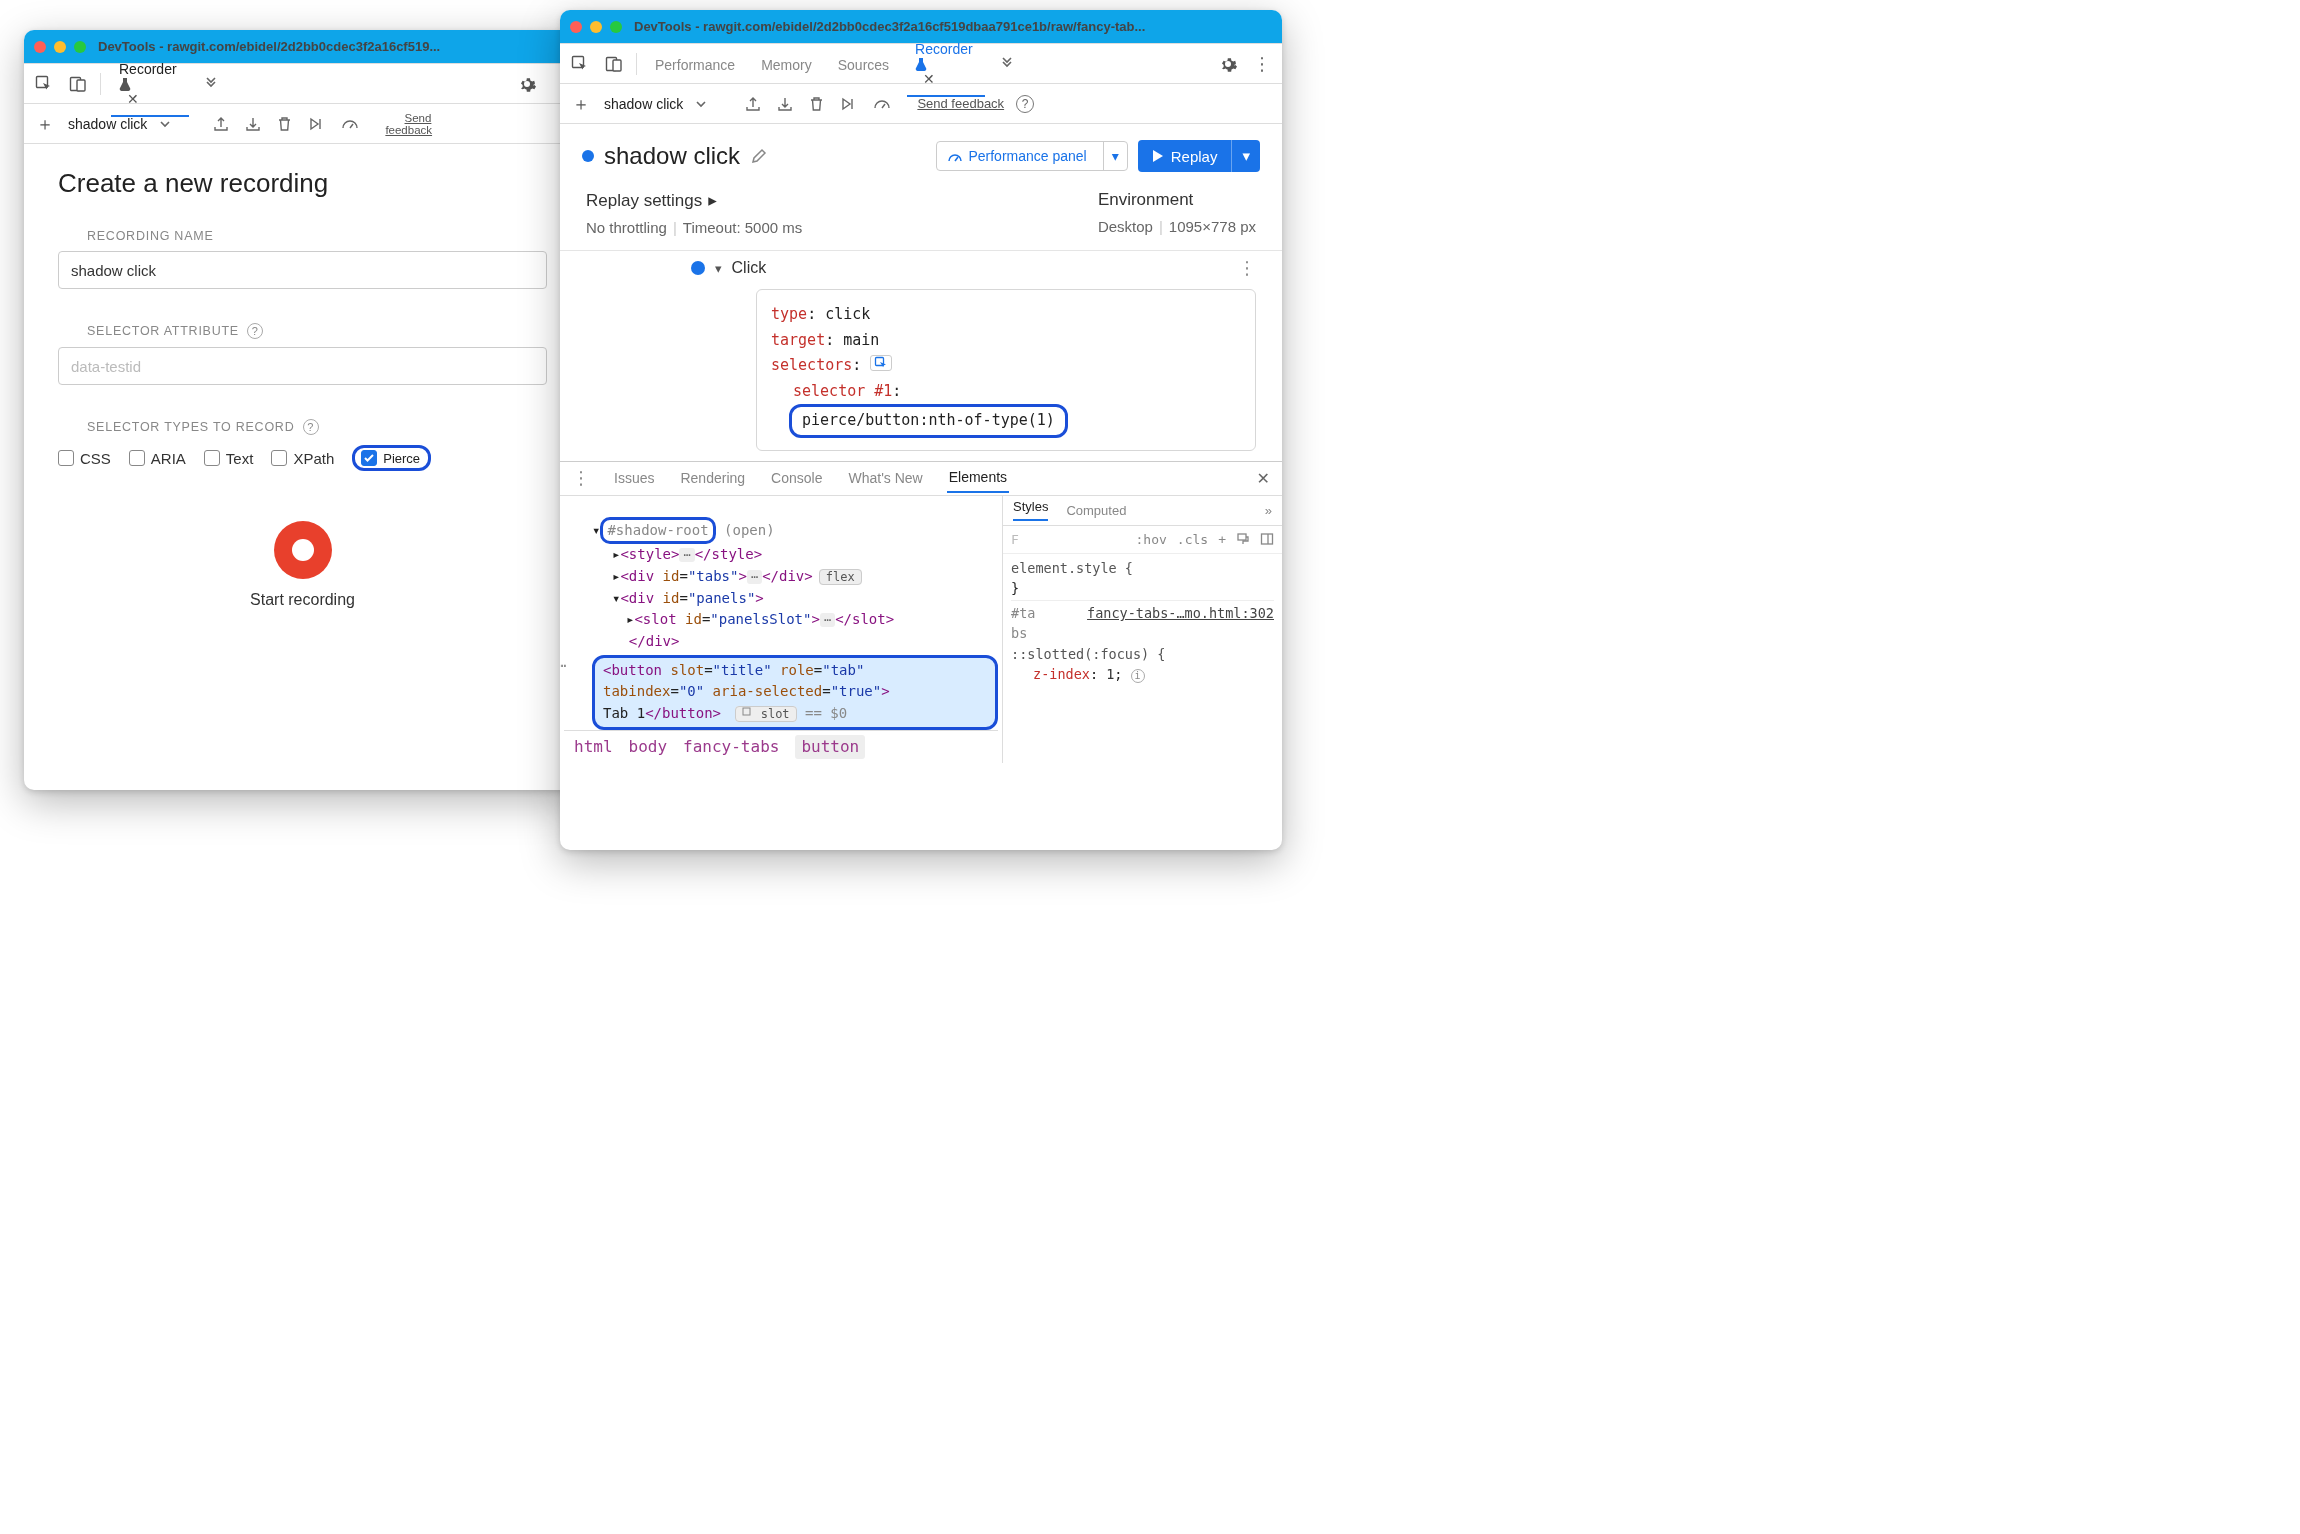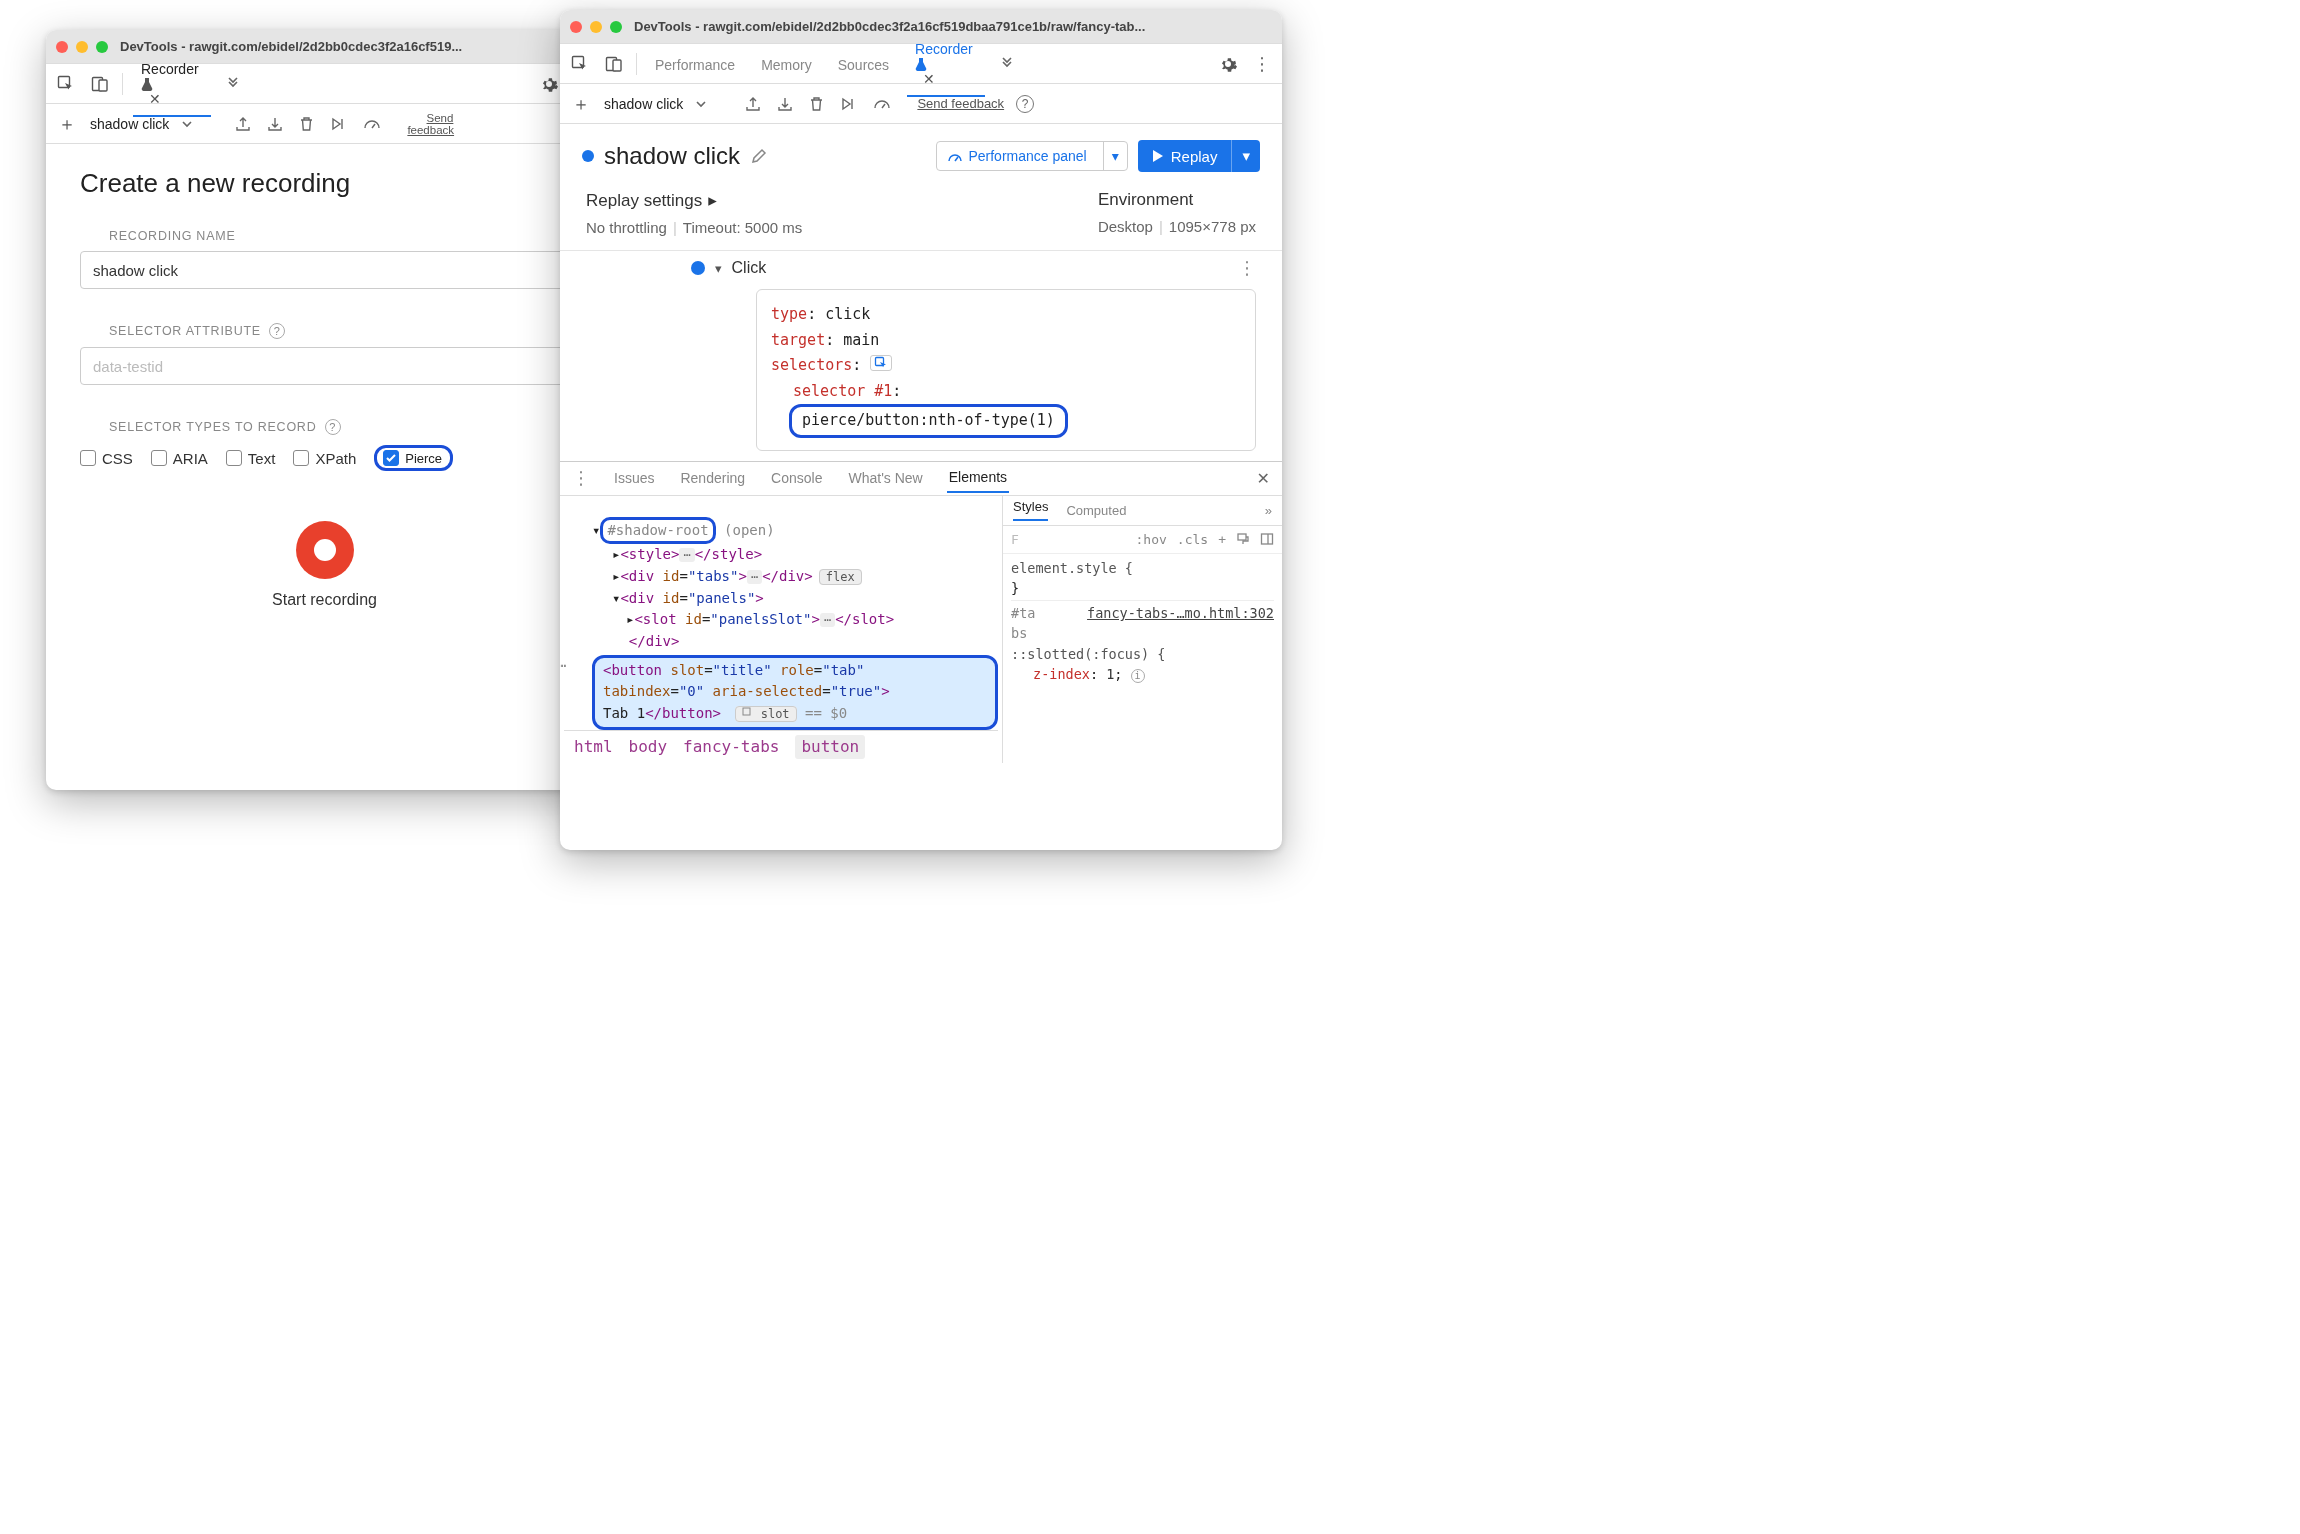--- a/index.html
+++ b/index.html
@@ -10,24 +10,24 @@
   color: #222;
 }
 .canvas { position: relative; width: 1440px; height: 960px; }
 .window {
   position: absolute;
   background: #fff;
   border-radius: 10px;
   box-shadow: 0 12px 40px rgba(0,0,0,.28), 0 2px 6px rgba(0,0,0,.15);
   overflow: hidden;
 }
-.window.left { left: 46px; top: 30px; width: 557px; height: 760px; }
+.window.left { left: 24px; top: 30px; width: 557px; height: 760px; }
 .window.right { left: 560px; top: 10px; width: 722px; height: 840px; }
 .titlebar {
-  height: 34px; background: #e5e5e5;
+  height: 34px; background: #0ea5e9;
   display: flex; align-items: center; padding: 0 10px;
   border-bottom: 1px solid #ddd;
 }
 .traffic { display: flex; gap: 8px; margin-right: 12px; }
 .dot { width: 12px; height: 12px; border-radius: 50%; }
 .red { background: #ff5f56; } .yellow { background: #ffbd2e; } .green { background: #27c93f; }
 .title { font-size: 13px; color: #444; font-weight: 600; white-space: nowrap; overflow: hidden; text-overflow: ellipsis; flex: 1; }
 
 .tabbar { height: 40px; border-bottom: 1px solid #ddd; display: flex; align-items: center; padding: 0 8px; gap: 10px; }
 .tabbar .icon-btn { width: 24px; height: 24px; display:flex; align-items:center; justify-content:center; color:#555; }

